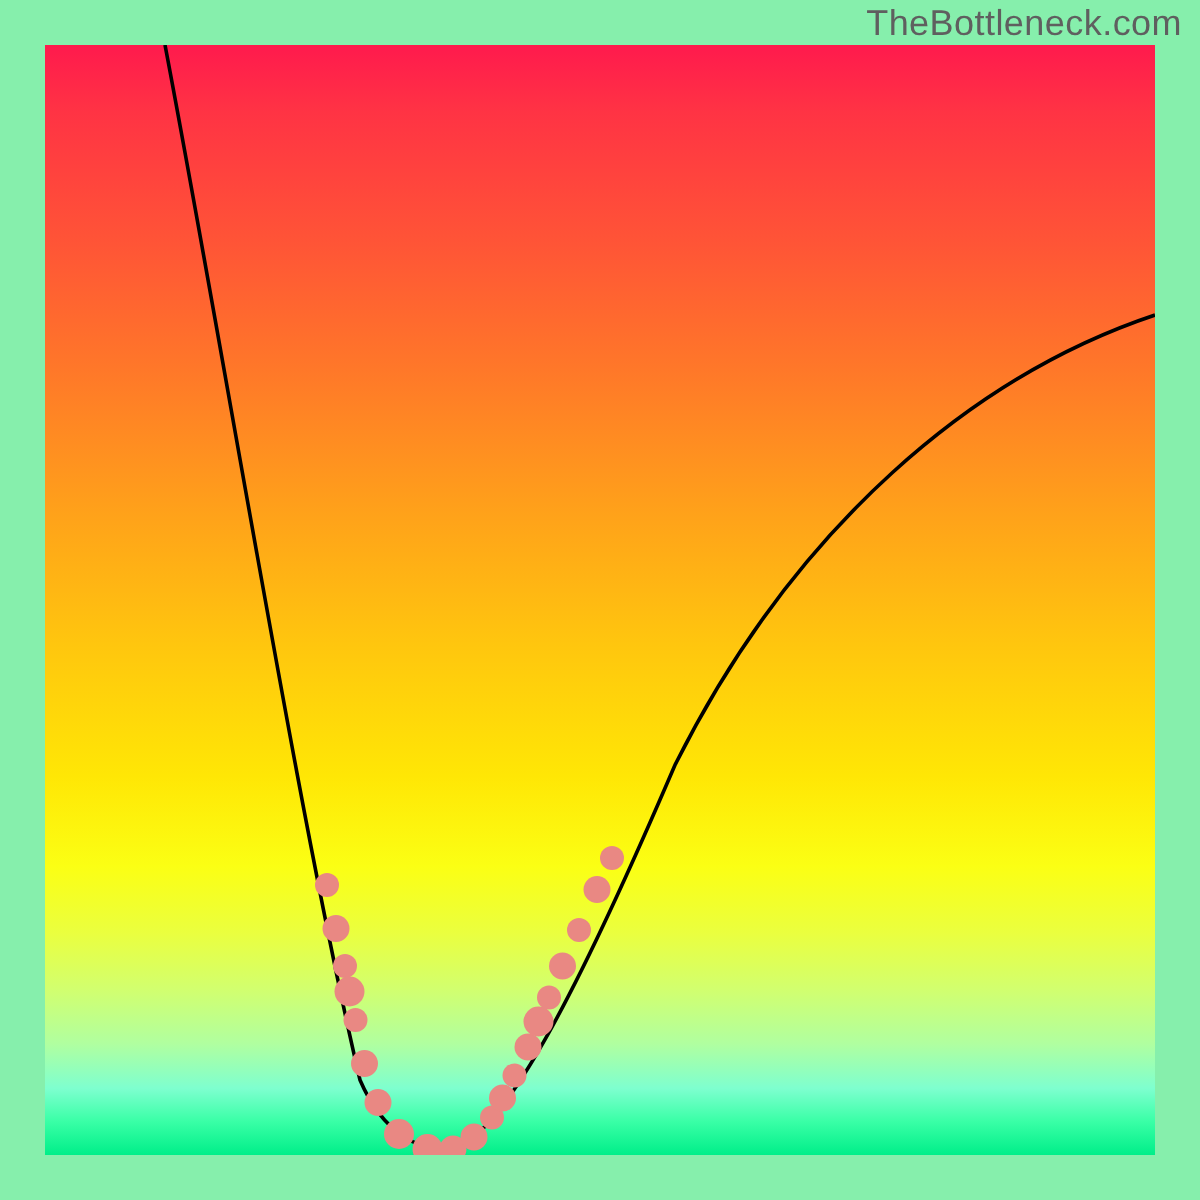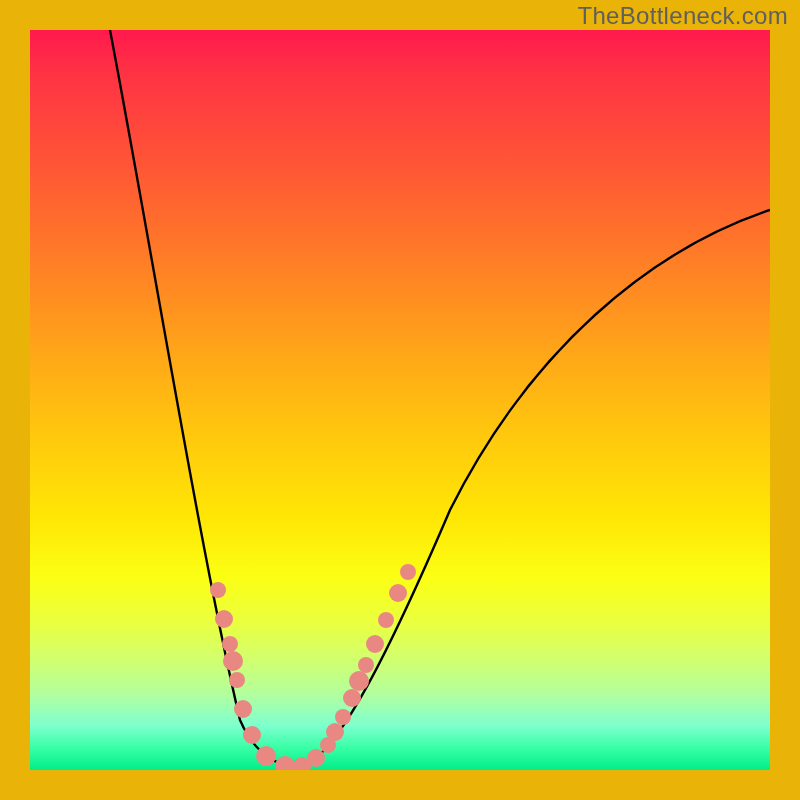--- a/index.html
+++ b/index.html
@@ -10,21 +10,21 @@
     overflow: hidden;
     background: #000;
     font-family: Arial, Helvetica, sans-serif;
   }
   .frame {
     position: absolute;
     top: 0;
     left: 0;
     width: 800px;
     height: 800px;
-    background: #eab308;
+    background: #86efac;
   }
   .plot-area {
     position: absolute;
     top: 30px;
     left: 30px;
     width: 740px;
     height: 740px;
     background: linear-gradient(to bottom,
       #ff1a4d 0%,
       #ff3344 6%,

